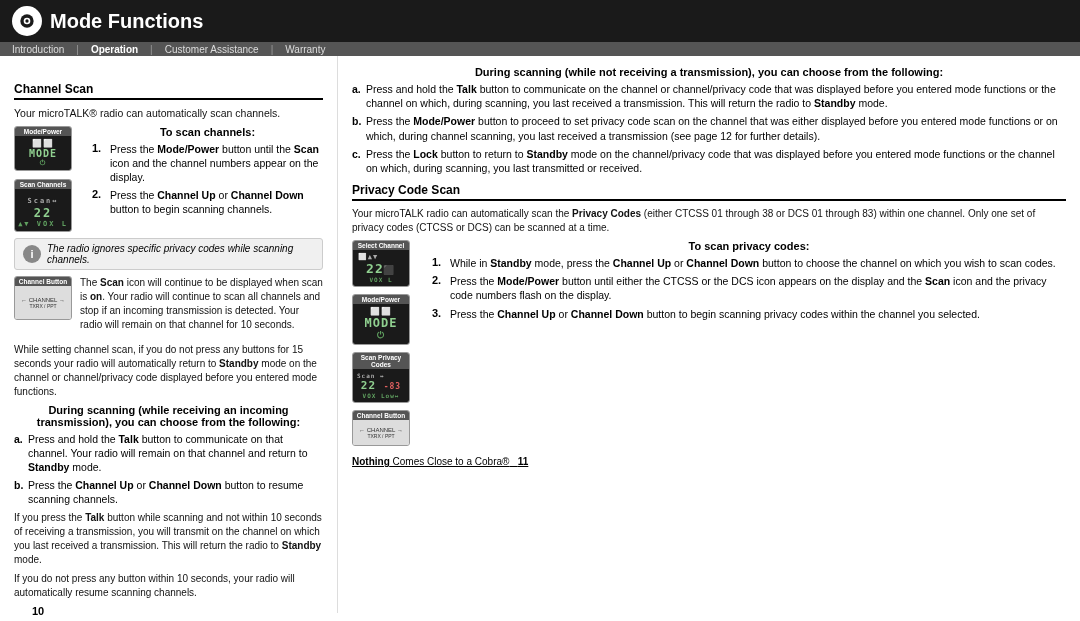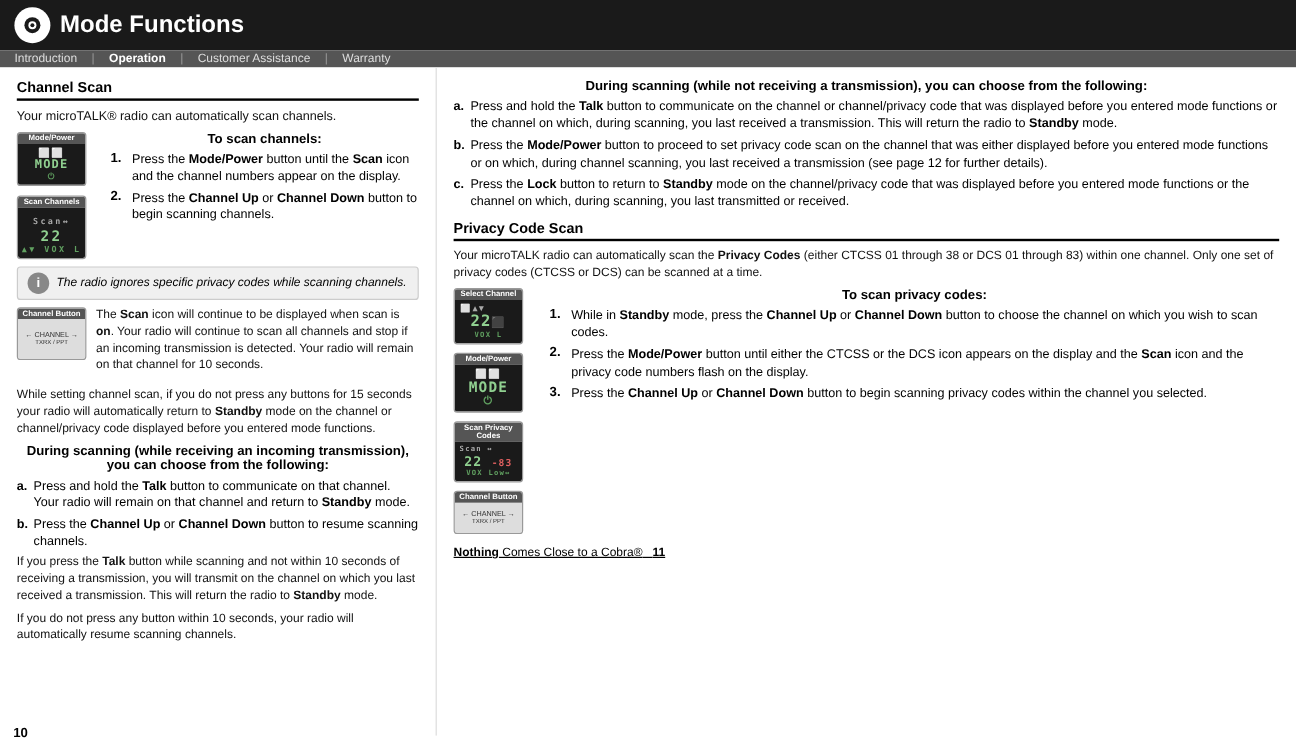--- a/index.html
+++ b/index.html
@@ -62,22 +62,22 @@
     }
 
     
     .main-content {
       display: flex;
       height: calc(621px - 42px - 22px);
     }
 
     
     .left-col {
-      width: 364px;
-      padding: 10px 14px;
+      width: 338px;
+      padding: 26px 14px;
       border-right: 1px solid #ddd;
       overflow: hidden;
     }
 
     
     .right-col {
       flex: 1;
       padding: 10px 14px;
       overflow: hidden;
     }
@@ -404,13 +404,13 @@
       </div>
     </div>
 
     <div style="margin-top:auto;padding-top:10px;font-size:10px;text-decoration:underline;">
       <strong>Nothing</strong><span> Comes Close to a Cobra®</span>
       &nbsp;&nbsp;<strong>11</strong>
     </div>
   </div>
 </div>
 
-<div style="position:fixed;bottom:4px;left:11px;font-size:11px;font-weight:bold;margin-top:28px;">10</div>
+<div style="position:fixed;bottom:4px;left:32px;font-size:11px;font-weight:bold;margin-top:28px;">10</div>
 
 </body></html>

